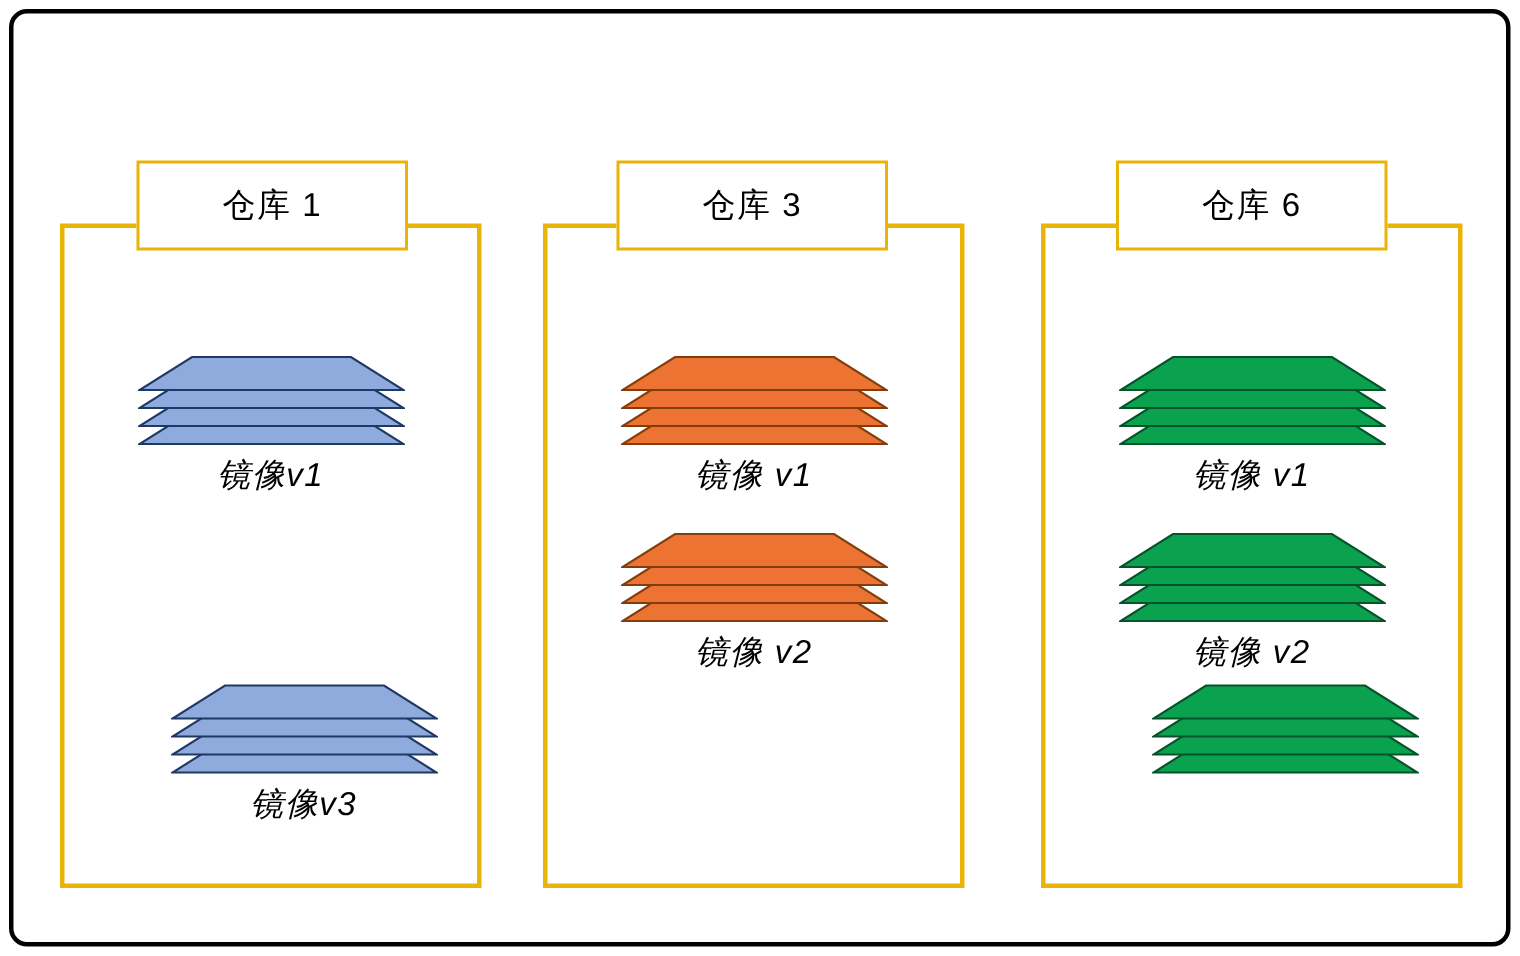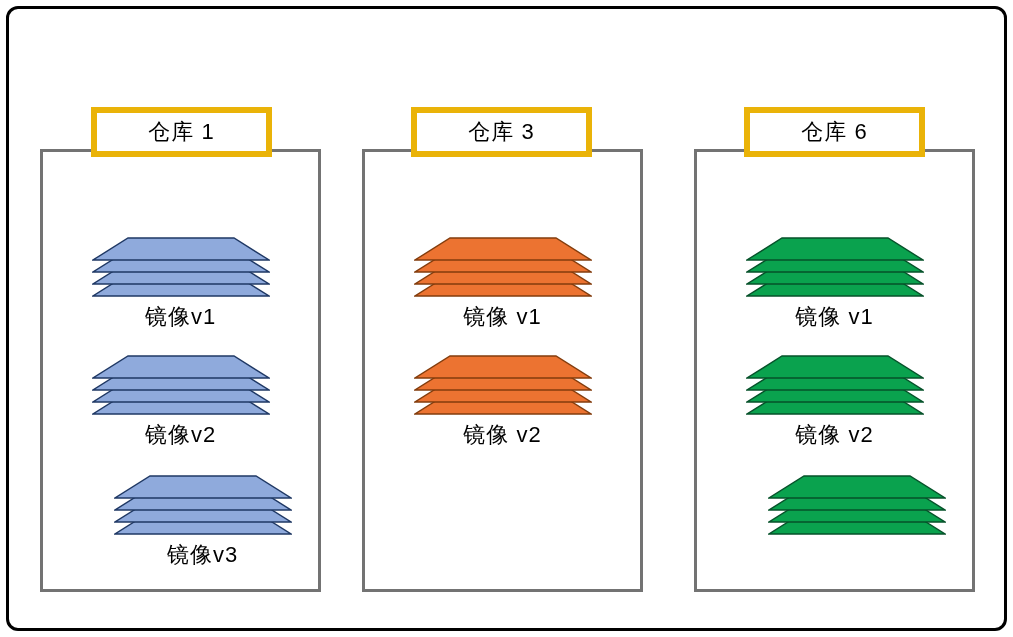--- a/index.html
+++ b/index.html
@@ -27,30 +27,31 @@
     top: 16px; left: 0; right: 0;
     text-align: center;
     font-size: 26px;
     font-weight: 500;
     letter-spacing: 2px;
   }
   .repo {
     position: absolute;
     top: 149px;
     width: 281px; height: 443px;
-    border: 3px solid #737373;
+    border: 3px solid #eab308;
     background: #ffffff;
     box-sizing: border-box;
     z-index: 1;
+    font-style: italic;
   }
   .repo-header {
     position: absolute;
     top: 107px;
-    width: 181px; height: 50px;
-    border: 6px solid #eab308;
+    width: 181px; height: 60px;
+    border: 2px solid #eab308;
     background: #ffffff;
     box-sizing: border-box;
     z-index: 3;
     display: flex;
     align-items: center;
     justify-content: center;
     font-size: 22px;
     letter-spacing: 1px;
   }
   .image-group {
@@ -60,21 +61,21 @@
   }
   .image-group svg { display: block; margin: 0 auto; }
   .image-label {
     margin-top: 5px;
     font-size: 22px;
     line-height: 30px;
     letter-spacing: 1px;
   }
   .g1 { top: 85px; }
   .g2 { top: 203px; }
-  .g3 { top: 323px; margin-left: 44px; }
+  .g3 { top: 304px; margin-left: 44px; }
 
   .stack-blue   polygon { fill: var(--blue);   stroke: var(--blue_stroke);   stroke-width: 1.4; }
   .stack-orange polygon { fill: var(--orange); stroke: var(--orange_stroke); stroke-width: 1.4; }
   .stack-green  polygon { fill: var(--green);  stroke: var(--green_stroke);  stroke-width: 1.4; }
 </style>
 </head>
 <body>
 
 <div class="canvas">
 
@@ -83,29 +84,20 @@
 
   <div class="repo" style="left:40px">
     <div class="image-group g1">
       <svg class="stack-blue" width="178" height="60" viewBox="0 0 178 60">
         <polygon points="36,37 142,37 177,59 1,59"></polygon>
         <polygon points="36,25 142,25 177,47 1,47"></polygon>
         <polygon points="36,13 142,13 177,35 1,35"></polygon>
         <polygon points="36,1 142,1 177,23 1,23"></polygon>
       </svg>
       <div class="image-label">镜像v1</div>
-    </div>
-    <div class="image-group g2">
-      <svg class="stack-blue" width="178" height="60" viewBox="0 0 178 60">
-        <polygon points="36,37 142,37 177,59 1,59"></polygon>
-        <polygon points="36,25 142,25 177,47 1,47"></polygon>
-        <polygon points="36,13 142,13 177,35 1,35"></polygon>
-        <polygon points="36,1 142,1 177,23 1,23"></polygon>
-      </svg>
-      <div class="image-label">镜像v2</div>
     </div>
     <div class="image-group g3">
       <svg class="stack-blue" width="178" height="60" viewBox="0 0 178 60">
         <polygon points="36,37 142,37 177,59 1,59"></polygon>
         <polygon points="36,25 142,25 177,47 1,47"></polygon>
         <polygon points="36,13 142,13 177,35 1,35"></polygon>
         <polygon points="36,1 142,1 177,23 1,23"></polygon>
       </svg>
       <div class="image-label">镜像v3</div>
     </div>

